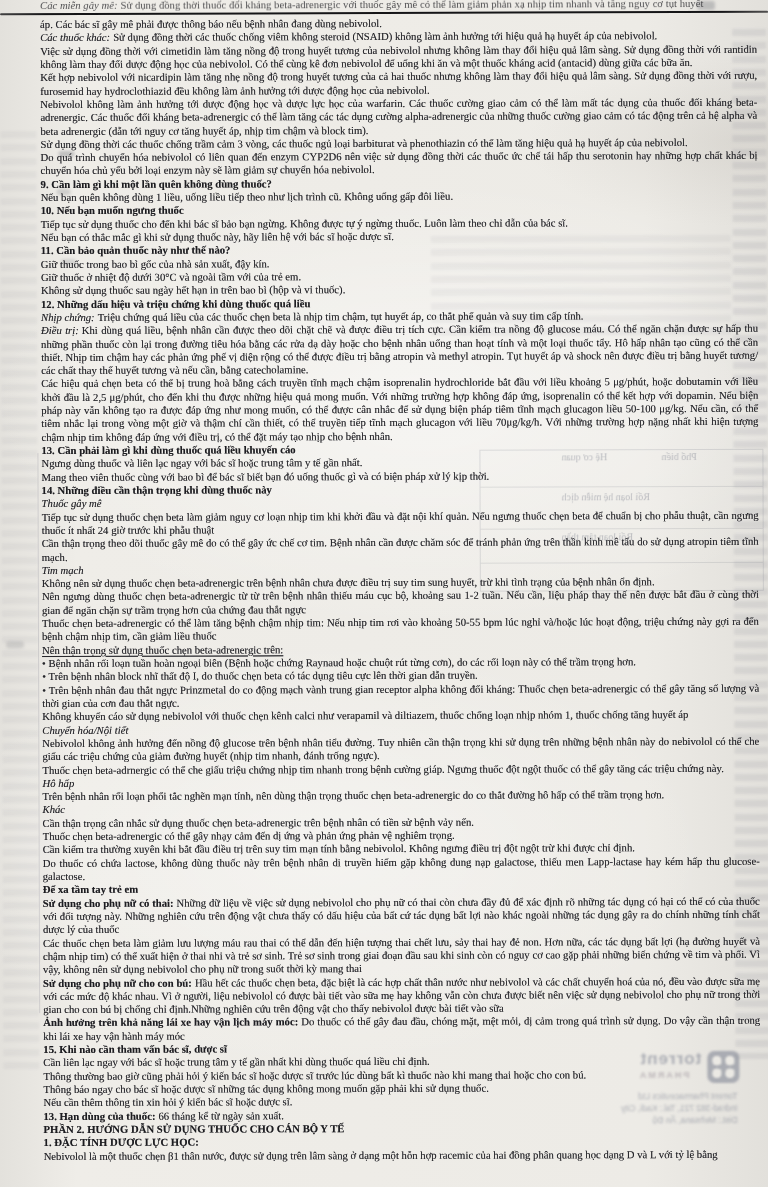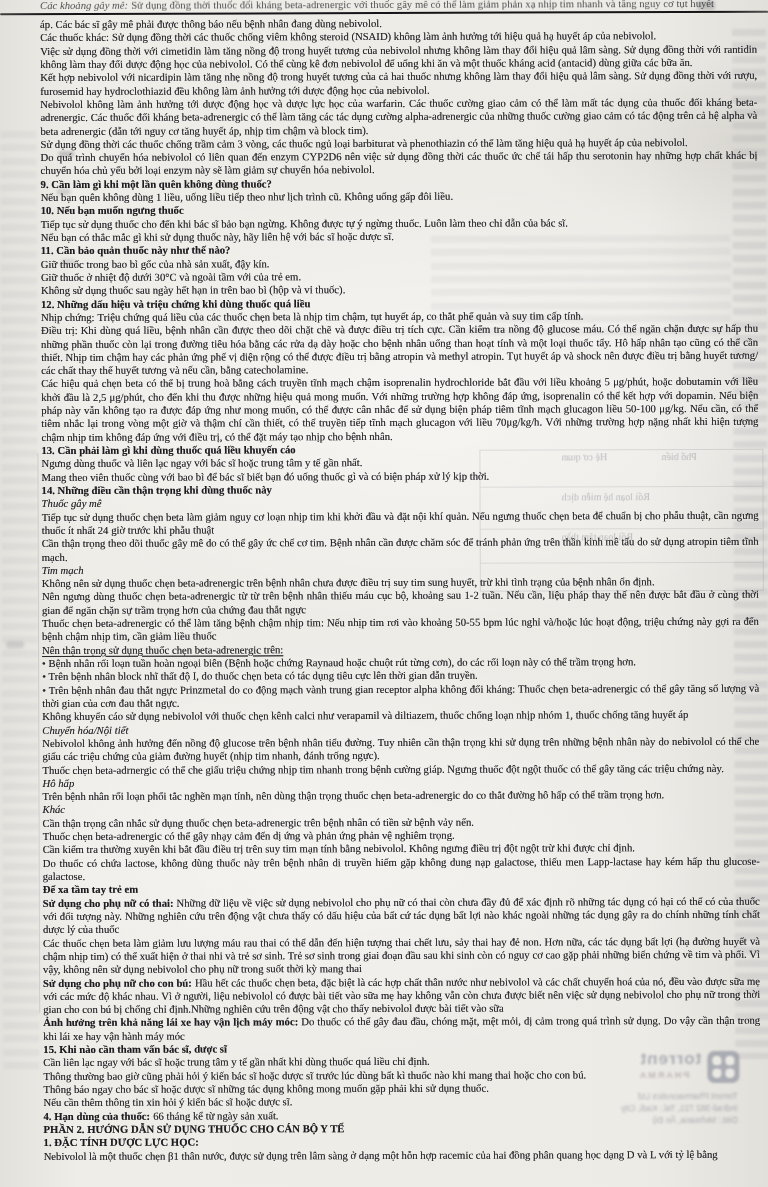--- a/index.html
+++ b/index.html
@@ -36,21 +36,21 @@
     position:absolute;left:40px;top:17px;width:717px;
     font-size:10.7px;line-height:13.32px;color:#26262b;
     text-align:justify;
     text-shadow:0 0 0.35px rgba(40,40,45,0.55);
   }
   .ln{margin:0;}
   .h{font-weight:bold;color:#1c1c20;}
   .hb .lead{font-weight:bold;color:#1c1c20;}
   .it{font-style:italic;}
   .u{text-decoration:underline;text-underline-offset:2px;}
-  .li .lead{}
+  .li .lead{font-style:italic;}
   .lb .lead{font-weight:bold;color:#1d1d22;}
   .lead{margin-right:3px;}
   .b::before{content:"\2022\00a0";}
   
   .ghost{position:absolute;pointer-events:none;}
   .gstripes{
     background:repeating-linear-gradient(180deg,
       rgba(118,120,132,0.13) 0 7px, rgba(118,120,132,0) 7px 13.3px);
     filter:blur(1.1px);
   }
@@ -121,21 +121,21 @@
 
     <div class="ghost" id="ghost-logo">
       <div class="gl-mark"></div>
       <div class="gl-word">torrent</div>
       <div class="gl-sub">PHARMA</div>
       <div class="gl-a1">Torrent Pharmaceutics Ltd</div>
       <div class="gl-a2">Indrad-382 721, Tal.: Kadi, City</div>
       <div class="gl-a3">Dist.: Mehsana, Ấn Độ</div>
     </div>
 
-    <div id="cutline"><span class="lead" style="font-style:italic">Các khoảng gây mê:</span><span>Sử dụng đồng thời thuốc đối kháng beta-adrenergic với thuốc gây mê có thể làm giảm phản xạ nhịp tim nhanh và tăng nguy cơ tụt huyết</span></div>
+    <div id="cutline"><span class="lead" style="font-style:italic">Các miễn gây mê:</span><span>Sử dụng đồng thời thuốc đối kháng beta-adrenergic với thuốc gây mê có thể làm giảm phản xạ nhịp tim nhanh và tăng nguy cơ tụt huyết</span></div>
     <div id="toprule"></div>
 
     <div id="content">
         <div class="ln p">áp. Các bác sĩ gây mê phải được thông báo nếu bệnh nhân đang dùng nebivolol.</div>
         <div class="ln li"><span class="lead">Các thuốc khác:</span><span>Sử dụng đồng thời các thuốc chống viêm không steroid (NSAID) không làm ảnh hưởng tới hiệu quả hạ huyết áp của nebivolol.</span></div>
         <div class="ln p">Việc sử dụng đồng thời với cimetidin làm tăng nồng độ trong huyết tương của nebivolol nhưng không làm thay đổi hiệu quả lâm sàng. Sử dụng đồng thời với rantidin không làm thay đổi dược động học của nebivolol. Có thể cùng kê đơn nebivolol để uống khi ăn và một thuốc kháng acid (antacid) dùng giữa các bữa ăn.</div>
         <div class="ln p">Kết hợp nebivolol với nicardipin làm tăng nhẹ nồng độ trong huyết tương của cả hai thuốc nhưng không làm thay đổi hiệu quả lâm sàng. Sử dụng đồng thời với rượu, furosemid hay hydroclothiazid đều không làm ảnh hưởng tới dược động học của nebivolol.</div>
         <div class="ln p">Nebivolol không làm ảnh hưởng tới dược động học và dược lực học của warfarin. Các thuốc cường giao cảm có thể làm mất tác dụng của thuốc đối kháng beta-adrenergic. Các thuốc đối kháng beta-adrenergic có thể làm tăng các tác dụng cường alpha-adrenergic của những thuốc cường giao cảm có tác động trên cả hệ alpha và beta adrenergic (dẫn tới nguy cơ tăng huyết áp, nhịp tim chậm và block tim).</div>
         <div class="ln p">Sử dụng đồng thời các thuốc chống trầm cảm 3 vòng, các thuốc ngủ loại barbiturat và phenothiazin có thể làm tăng hiệu quả hạ huyết áp của nebivolol.</div>
         <div class="ln p">Do quá trình chuyển hóa nebivolol có liên quan đến enzym CYP2D6 nên việc sử dụng đồng thời các thuốc ức chế tái hấp thu serotonin hay những hợp chất khác bị chuyển hóa chủ yếu bởi loại enzym này sẽ làm giảm sự chuyển hóa nebivolol.</div>
@@ -181,20 +181,20 @@
         <div class="ln h">Để xa tầm tay trẻ em</div>
         <div class="ln lb"><span class="lead">Sử dụng cho phụ nữ có thai:</span><span>Những dữ liệu về việc sử dụng nebivolol cho phụ nữ có thai còn chưa đầy đủ để xác định rõ những tác dụng có hại có thể có của thuốc với đối tượng này. Những nghiên cứu trên động vật chưa thấy có dấu hiệu của bất cứ tác dụng bất lợi nào khác ngoài những tác dụng gây ra do chính những tính chất dược lý của thuốc</span></div>
         <div class="ln p">Các thuốc chẹn beta làm giảm lưu lượng máu rau thai có thể dẫn đến hiện tượng thai chết lưu, sảy thai hay đẻ non. Hơn nữa, các tác dụng bất lợi (hạ đường huyết và chậm nhịp tim) có thể xuất hiện ở thai nhi và trẻ sơ sinh. Trẻ sơ sinh trong giai đoạn đầu sau khi sinh còn có nguy cơ cao gặp phải những biến chứng về tim và phổi. Vì vậy, không nên sử dụng nebivolol cho phụ nữ trong suốt thời kỳ mang thai</div>
         <div class="ln lb"><span class="lead">Sử dụng cho phụ nữ cho con bú:</span><span>Hầu hết các thuốc chẹn beta, đặc biệt là các hợp chất thân nước như nebivolol và các chất chuyển hoá của nó, đều vào được sữa mẹ với các mức độ khác nhau. Vì ở người, liệu nebivolol có được bài tiết vào sữa mẹ hay không vẫn còn chưa được biết nên việc sử dụng nebivolol cho phụ nữ trong thời gian cho con bú bị chống chỉ định.Những nghiên cứu trên động vật cho thấy nebivolol được bài tiết vào sữa</span></div>
         <div class="ln lb"><span class="lead">Ảnh hưởng trên khả năng lái xe hay vận lịch máy móc:</span><span>Do thuốc có thể gây đau đầu, chóng mặt, mệt mỏi, dị cảm trong quá trình sử dụng. Do vậy cần thận trong khi lái xe hay vận hành máy móc</span></div>
         <div class="ln h">15. Khi nào cần tham vấn bác sĩ, dược sĩ</div>
         <div class="ln p">Cần liên lạc ngay với bác sĩ hoặc trung tâm y tế gần nhất khi dùng thuốc quá liều chỉ định.</div>
         <div class="ln p">Thông thường bao giờ cũng phải hỏi ý kiến bác sĩ hoặc dược sĩ trước lúc dùng bất kì thuốc nào khi mang thai hoặc cho con bú.</div>
         <div class="ln p">Thông báo ngay cho bác sĩ hoặc dược sĩ những tác dụng không mong muốn gặp phải khi sử dụng thuốc.</div>
         <div class="ln p">Nếu cần thêm thông tin xin hỏi ý kiến bác sĩ hoặc dược sĩ.</div>
-        <div class="ln hb"><span class="lead">4. Hạn dùng của thuốc:</span><span>66 tháng kể từ ngày sản xuất.</span></div>
+        <div class="ln hb"><span class="lead">13. Hạn dùng của thuốc:</span><span>66 tháng kể từ ngày sản xuất.</span></div>
         <div class="ln h">PHẦN 2. HƯỚNG DẪN SỬ DỤNG THUỐC CHO CÁN BỘ Y TẾ</div>
         <div class="ln h">1. ĐẶC TÍNH DƯỢC LỰC HỌC:</div>
         <div class="ln p">Nebivolol là một thuốc chẹn β1 thân nước, được sử dụng trên lâm sàng ở dạng một hỗn hợp racemic của hai đồng phân quang học dạng D và L với tỷ lệ bằng</div>
       </div>
 
   </div>
 </div>
 
 </body></html>

